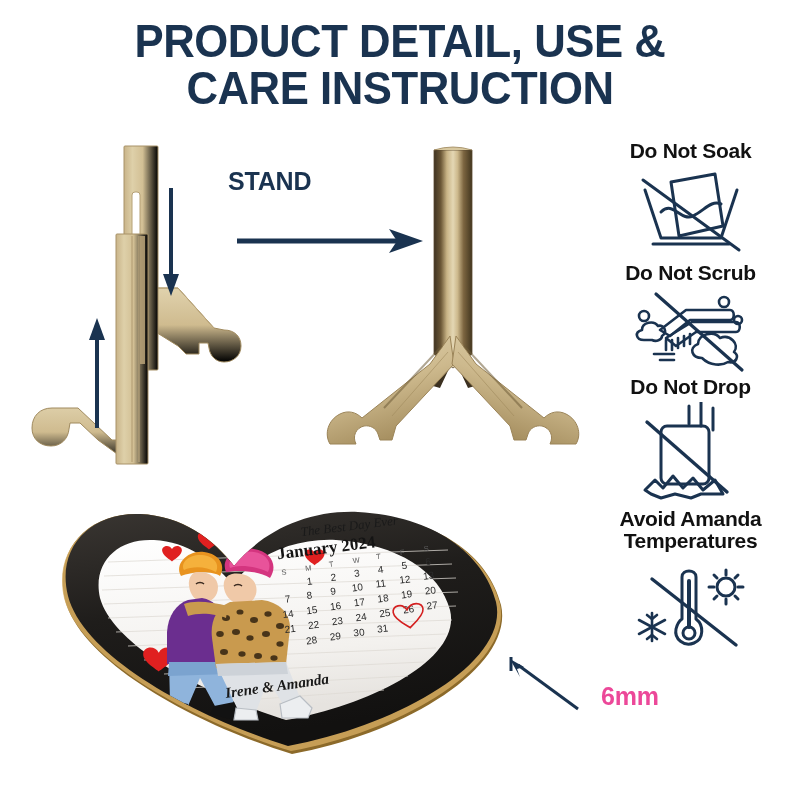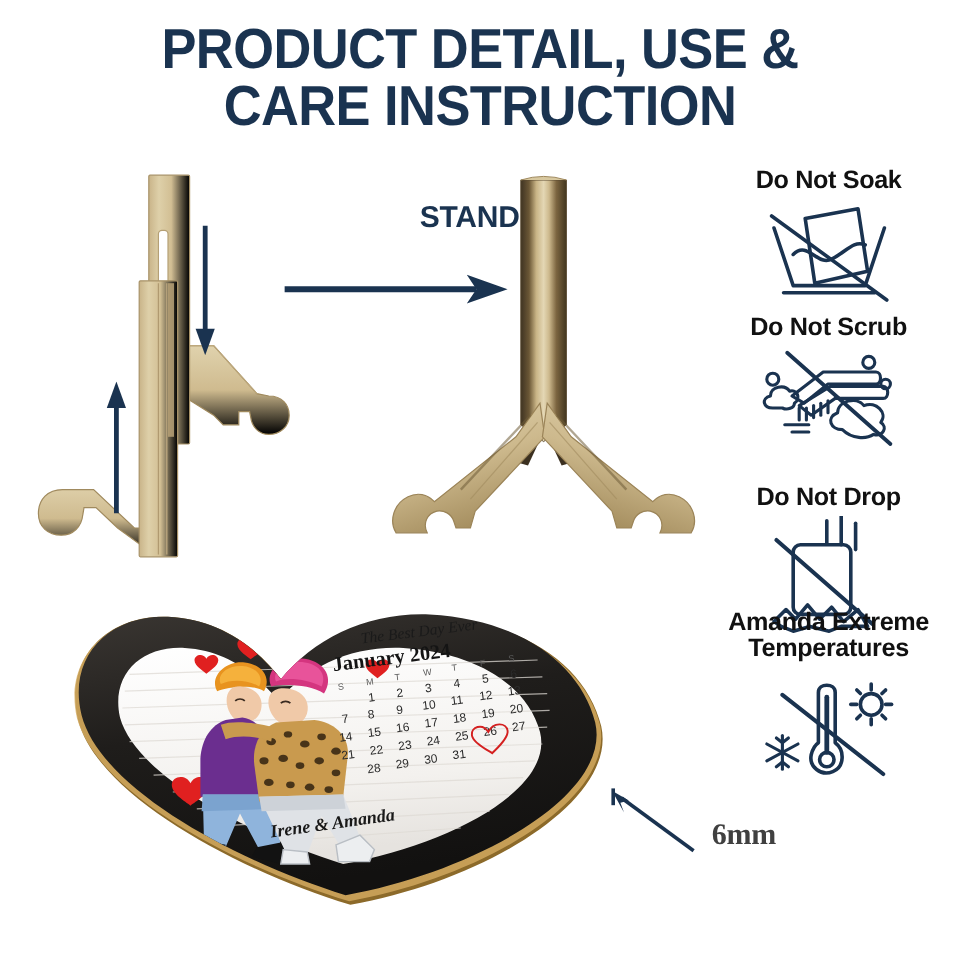--- a/index.html
+++ b/index.html
@@ -52,21 +52,21 @@
     margin: 4px auto 0 auto;
     display: block;
   }
 
   
   #stand-install {
     position: absolute;
     left: 228px;
     top: 168px;
     width: 205px;
-    text-align: right;
+    text-align: left;
     color: #1a3350;
     font-weight: bold;
     font-size: 25px;
     line-height: 1.05;
     letter-spacing: -0.2px;
   }
   #stand-install .sline { display: block; }
   #install-arrow {
     position: absolute;
     left: 237px;
@@ -87,30 +87,29 @@
   
   #thickness-callout {
     position: absolute;
     left: 500px;
     top: 655px;
     width: 230px;
   }
   #thickness-leader { position: absolute; left: 0px; top: 0px; }
   #thickness-text {
     position: absolute;
-    left: 20px;
+    left: 30px;
     top: 28px;
     width: 200px;
     text-align: center;
-    color: #404040;
+    color: #ec4899;
     font-weight: bold;
     font-size: 25px;
     line-height: 1.07;
     letter-spacing: -0.2px;
-    font-family: Liberation Serif, serif;
   }
   #thickness-text span { display: block; }
 </style>
 </head>
 <body>
 
 <div id="page">
 
   <div id="title-block">
     <span class="tline">PRODUCT  DETAIL, USE &amp;</span>
@@ -291,41 +290,41 @@
 
         <path d="M30 46 C42 34 50 56 62 50 C74 44 80 34 90 38"></path>
 
         <path d="M40 16 L84 8 L92 60 L48 70 Z"></path>
 
         <line x1="12" y1="14" x2="108" y2="84"></line>
       </g>
     </svg>
   </div>
 
-  <div class="care-item" style="top:404px;">
+  <div class="care-item" style="top:376px;">
     <div class="care-label">Do Not Drop</div>
     <svg class="care-icon" width="120" height="98" viewBox="0 0 120 98">
       <g fill="none" stroke="#1a3350" stroke-width="3" stroke-linecap="round" stroke-linejoin="round">
 
         <line x1="58" y1="4" x2="58" y2="22"></line>
         <line x1="70" y1="0" x2="70" y2="24"></line>
         <line x1="82" y1="6" x2="82" y2="28"></line>
 
         <rect x="30" y="24" width="48" height="58" rx="6"></rect>
 
         <path d="M14 88 L24 78 L32 86 L42 74 L52 86 L62 76 L72 88 L84 78 L92 92
                  L70 92 L60 96 L44 92 L30 96 L20 92 Z"></path>
 
         <line x1="16" y1="20" x2="96" y2="90" stroke-width="3.4"></line>
       </g>
     </svg>
   </div>
 
   <div class="care-item" style="top:508px;">
-    <div class="care-label">Amanda Extreme
+    <div class="care-label">Avoid Amanda
 Temperatures</div>
     <svg class="care-icon" width="130" height="92" viewBox="0 0 130 92">
       <g fill="none" stroke="#1a3350" stroke-width="3" stroke-linecap="round" stroke-linejoin="round">
 
         <path d="M56 20 C56 12 70 12 70 20 L70 62
                  C78 68 78 82 68 86 C58 90 48 82 50 72 C51 68 53 64 56 62 Z"></path>
 
         <path d="M63 24 L63 70" stroke-width="4"></path>
         <circle cx="63" cy="76" r="6" stroke-width="3"></circle>
 

